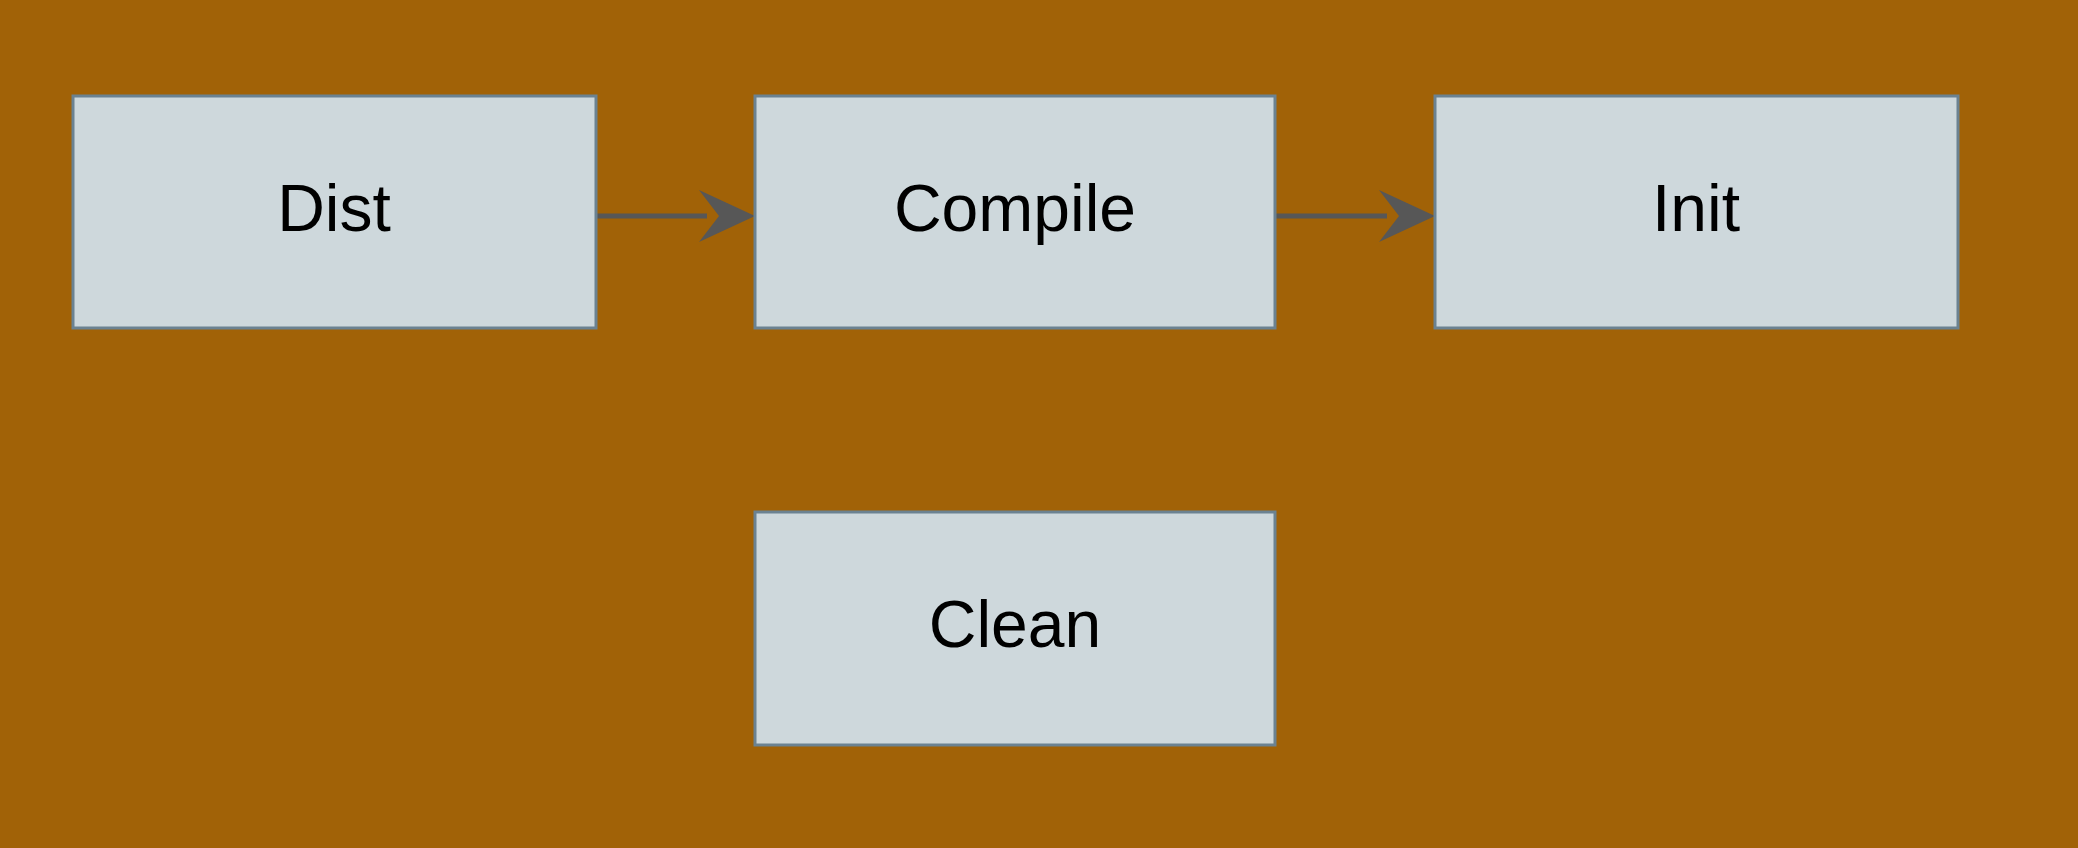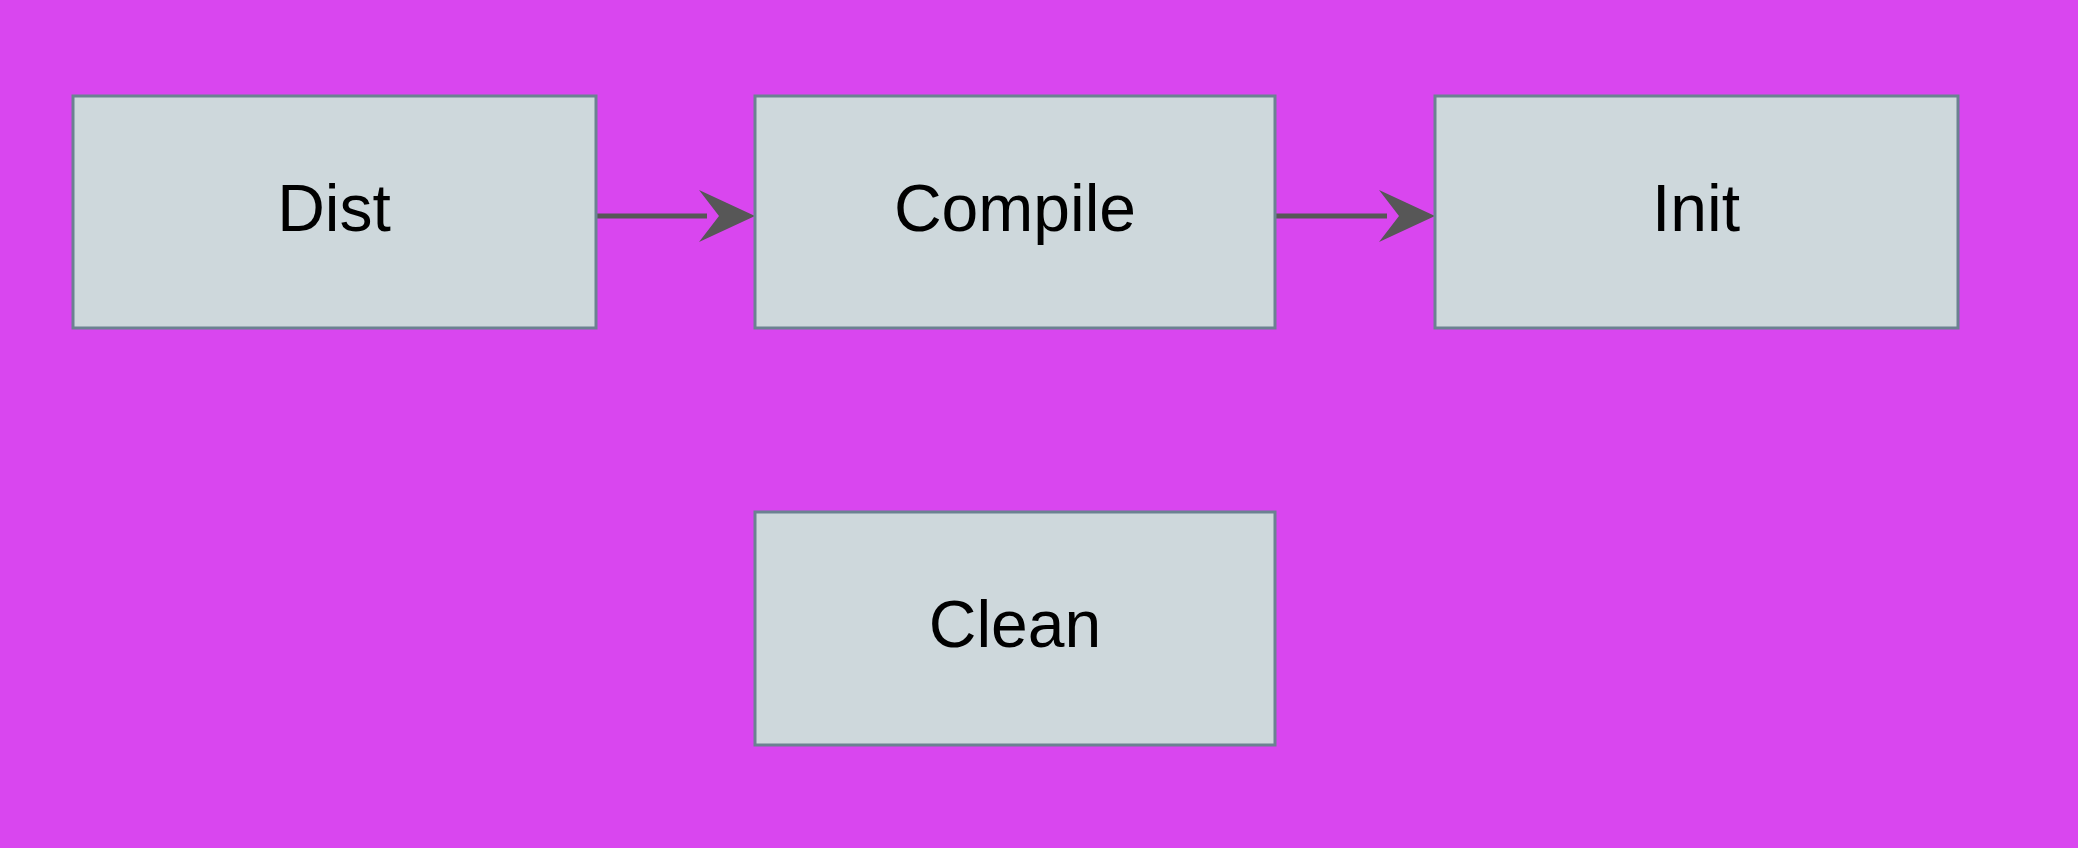--- a/index.html
+++ b/index.html
@@ -43,21 +43,21 @@
     stroke-width: 5;
     fill: none;
   }
   .edge-head {
     stroke: none;
   }
 </style>
 </head>
 <body>
 
-<div id="canvas" style="background: #d946ef;">
+<div id="canvas" style="background: #a16207;">
   <svg id="diagram-svg" viewBox="0 0 2078 848" xmlns="http://www.w3.org/2000/svg">
 
     <g>
 
       <g>
         <line class="edge-line" x1="596" y1="216" x2="707" y2="216" stroke="#575757" stroke-width="5"></line>
         <path class="edge-head" d="M 755 216 L 699 190 L 719 216 L 699 242 Z" fill="#575757"></path>
       </g>
 
       <g>

